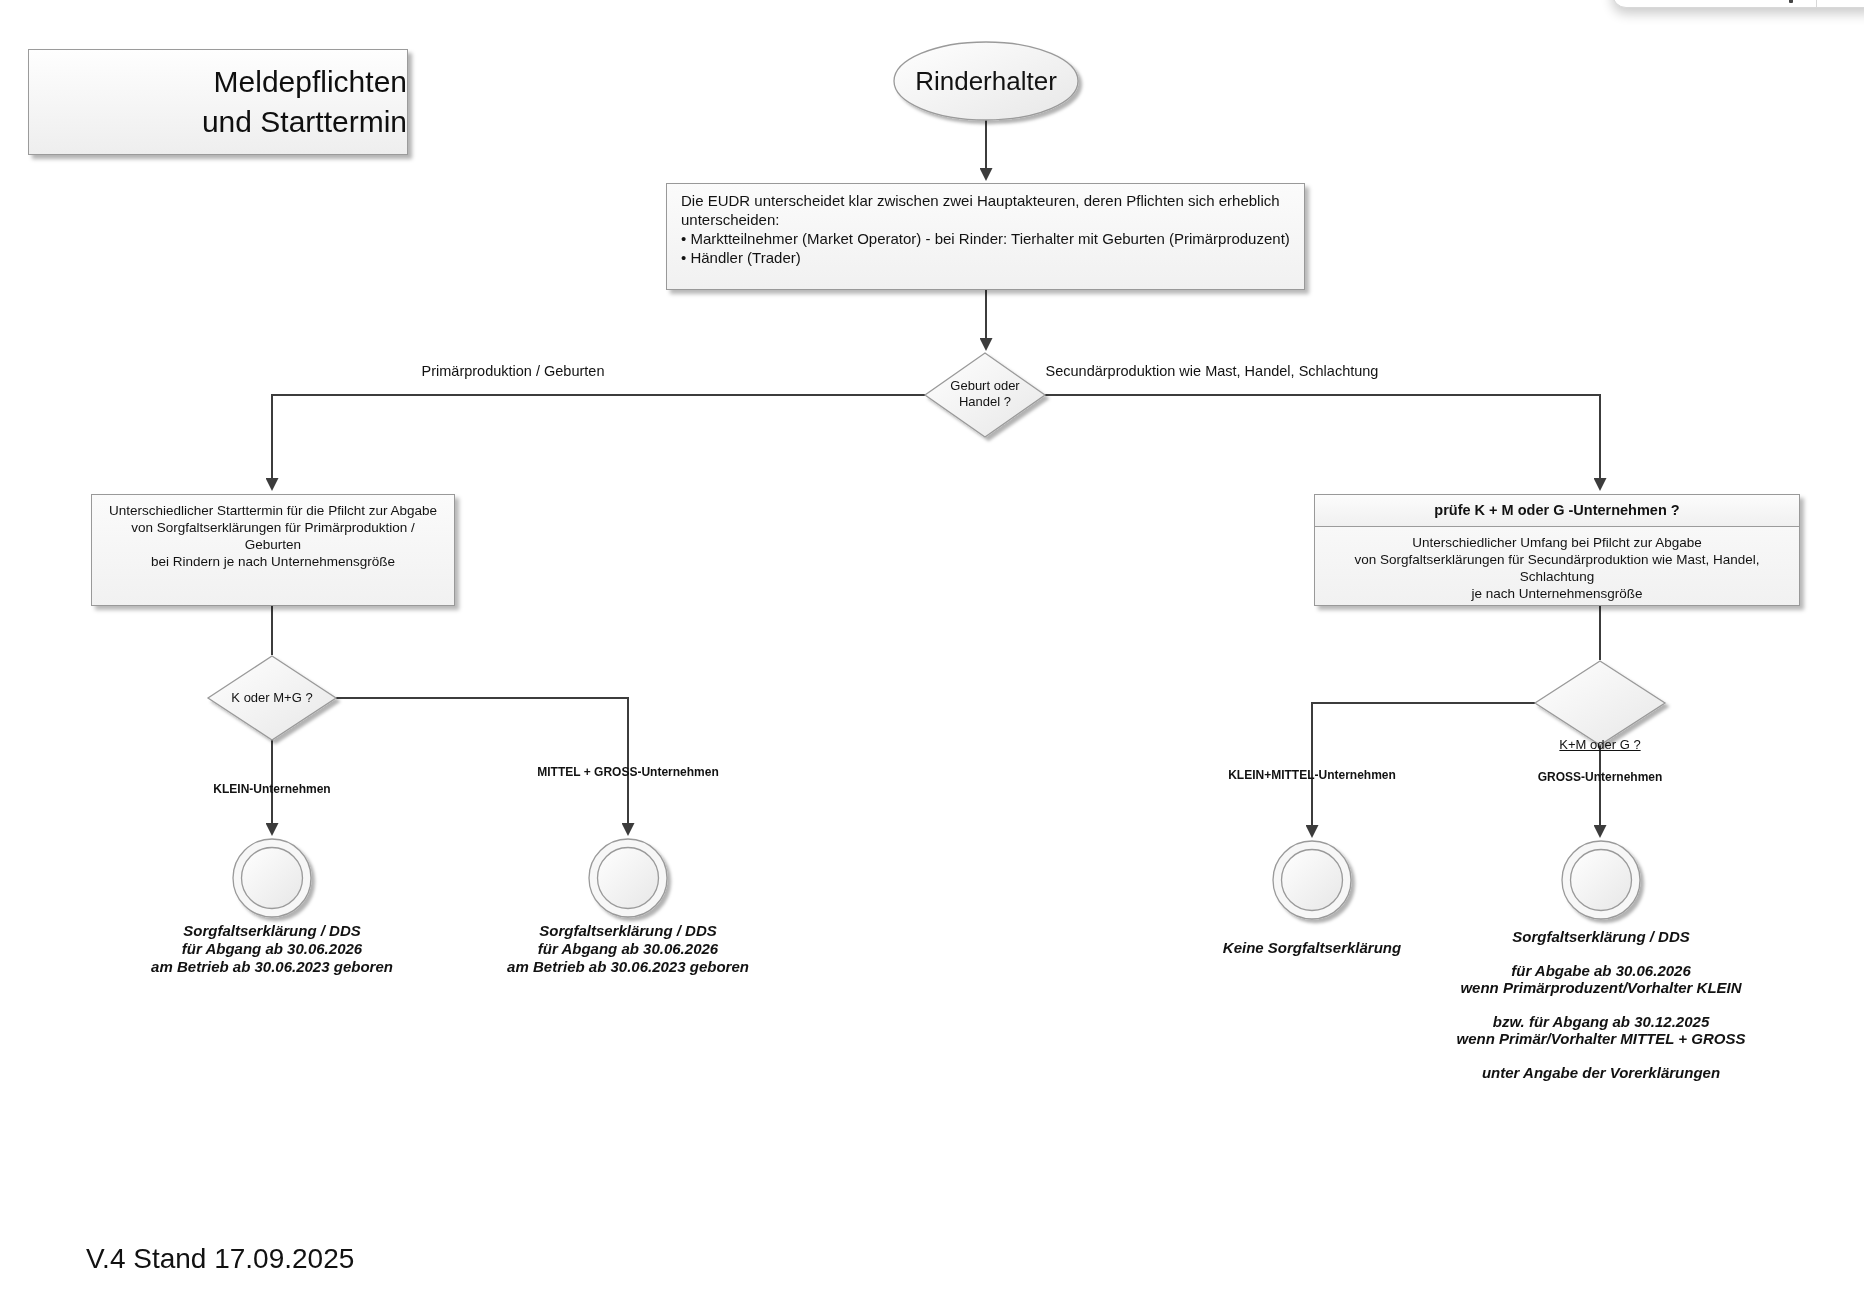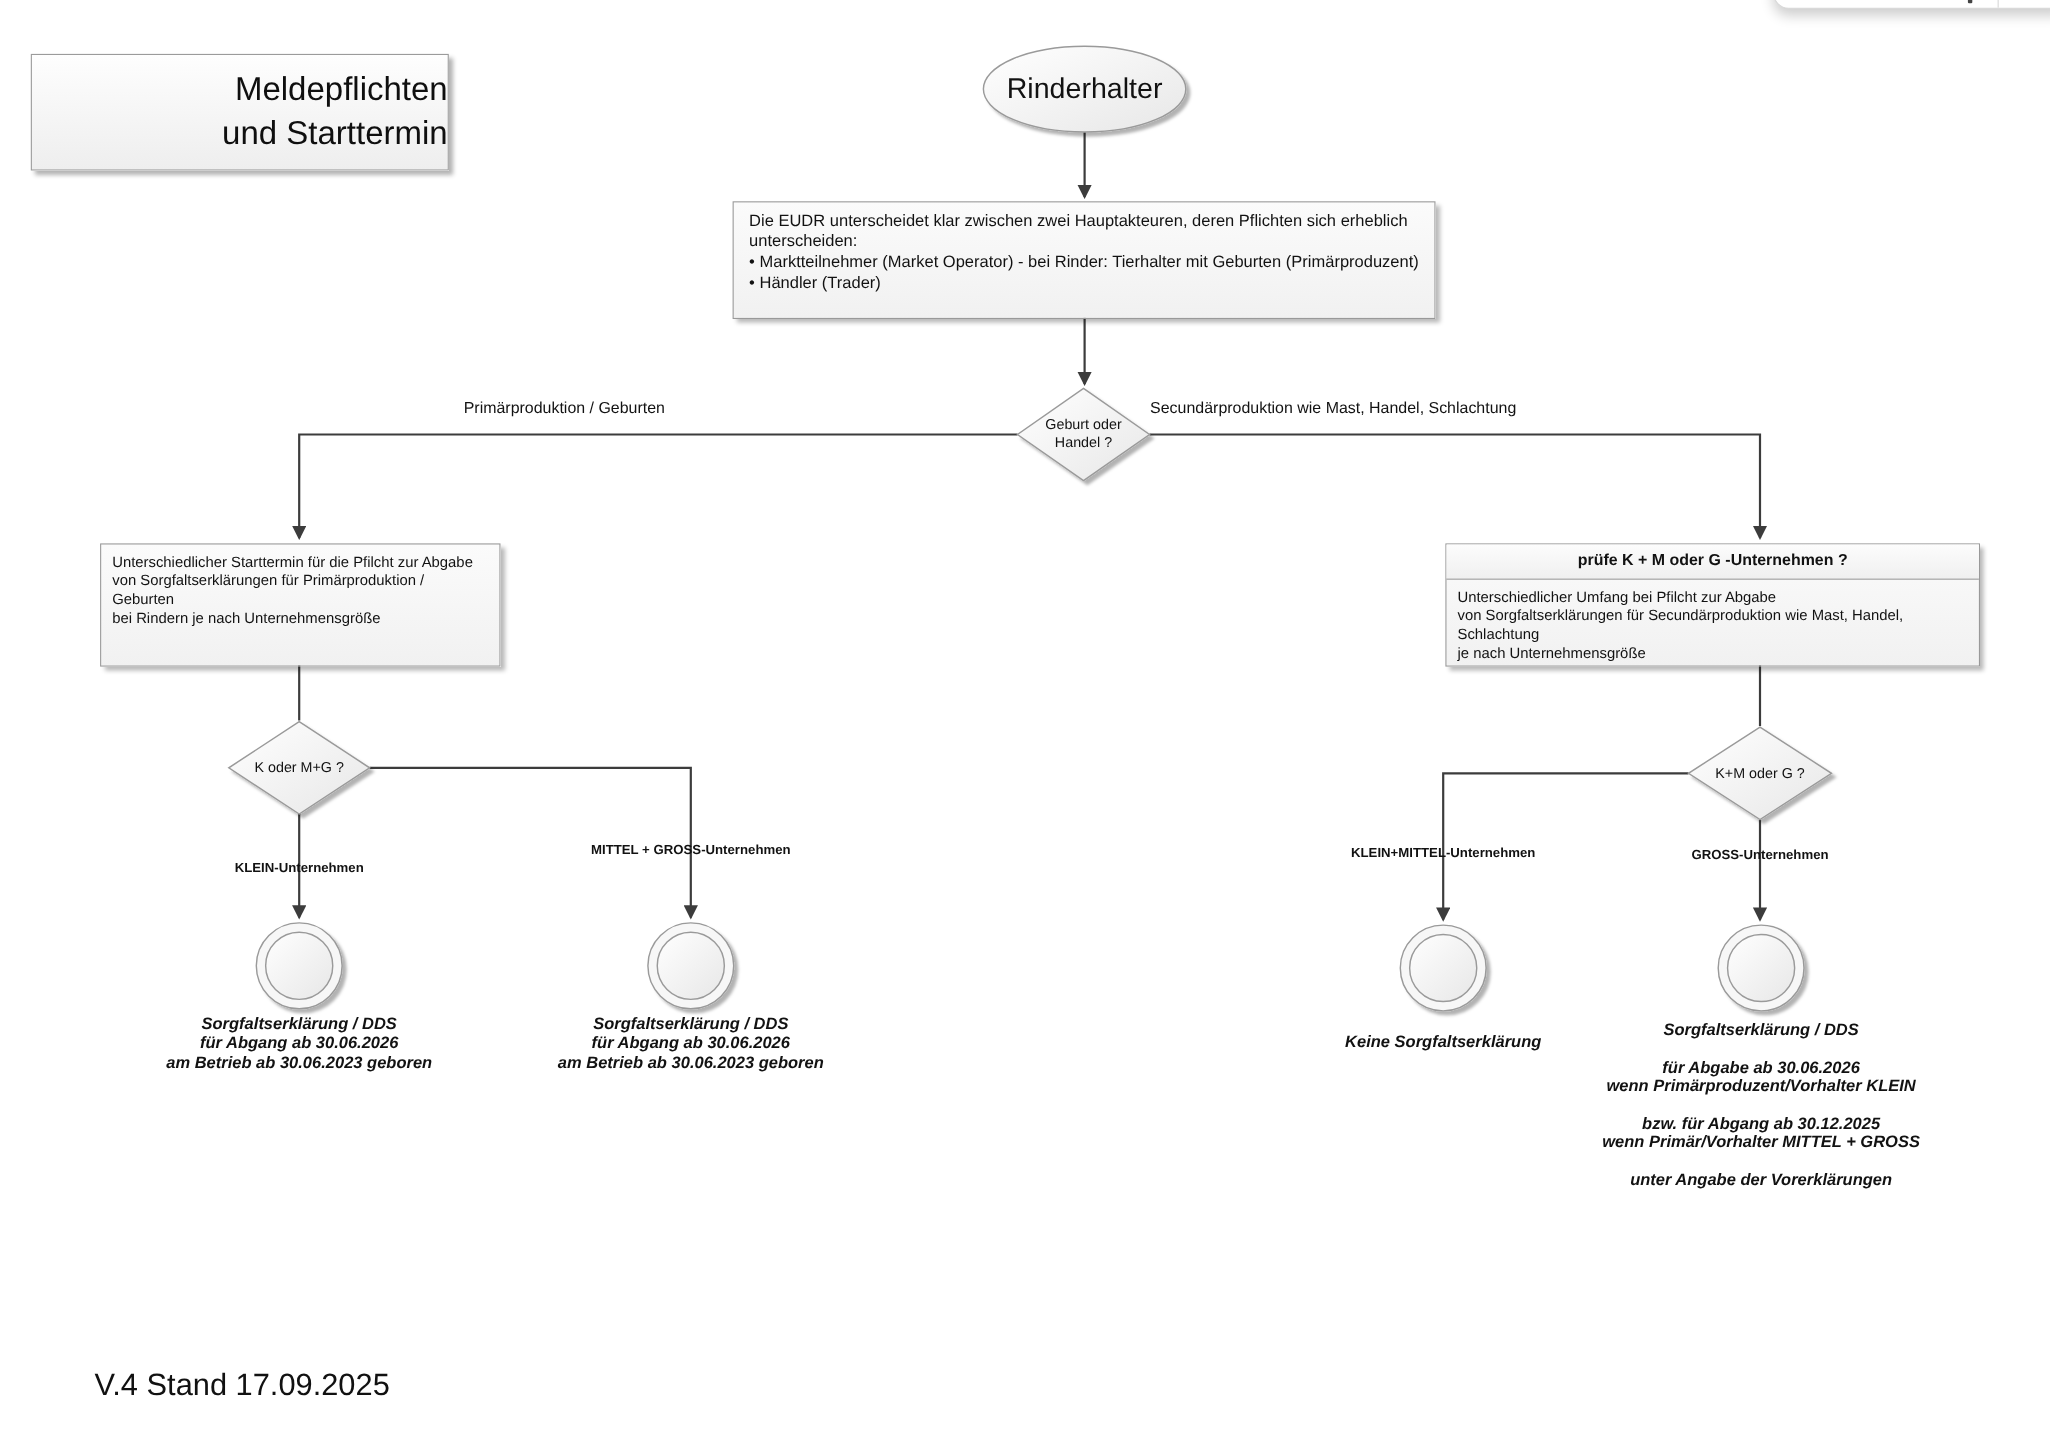--- a/index.html
+++ b/index.html
@@ -34,21 +34,21 @@
     border-bottom:1px solid #9b9b9b; font-weight:bold; text-align:center;
     background:linear-gradient(180deg,#fcfcfc 0%,#f0f0f0 100%);
   }
   .main-box { left:666px; top:183px; width:637px; height:105px; }
   .main-box .proc-header { height:30px; line-height:30px; font-size:16px; }
   .main-box .proc-body  { padding:7px 14px; font-size:15px; line-height:19px; }
   .side-box { width:362px; height:110px; }
   .box-left  { left:91px;  top:494px; }
   .box-right { left:1314px; top:494px; width:484px; }
   .side-box .proc-header { height:31px; line-height:31px; font-size:14.5px; }
-  .side-box .proc-body  { padding:7px 10px; font-size:13.5px; line-height:17px; }
+  .side-box .proc-body  { padding:7px 10px; font-size:13.5px; line-height:17px;text-align:center; }
 
   
   .node-label  { z-index:3; font-size:13px; line-height:16px; white-space:nowrap; }
   .edge-label  { z-index:3; font-size:14.5px; white-space:nowrap; }
   .branch-label{ z-index:3; font-size:12px; font-weight:bold; white-space:nowrap; }
   .result-text { z-index:3; font-size:15px; font-weight:bold; line-height:18px;
                  text-align:center; transform:translateX(-50%); white-space:nowrap; }
   .result-text .rline { min-height:17px;font-style:italic; }
   .result-gross .rline { min-height:17px; line-height:17px; }
 
@@ -161,21 +161,21 @@
   <div class="abs proc-box side-box box-right">
     <div class="proc-header">prüfe K + M oder G -Unternehmen ?</div>
     <div class="proc-body">
       <div>Unterschiedlicher Umfang bei Pfilcht zur Abgabe</div>
       <div>von Sorgfaltserklärungen für Secundärproduktion wie Mast, Handel, Schlachtung</div>
       <div>je nach Unternehmensgröße</div>
     </div>
   </div>
 
   <div class="abs ctr node-label" style="left:272px; top:698px;">K oder M+G ?</div>
-  <div class="abs ctr node-label" style="left:1600px; top:703px;">K+M oder G ?</div>
+  <div class="abs ctr node-label" style="left:1600px; top:745px;text-decoration:underline;">K+M oder G ?</div>
 
   <div class="abs ctr branch-label" style="left:272px; top:789px;">KLEIN-Unternehmen</div>
   <div class="abs ctr branch-label" style="left:628px; top:772px;">MITTEL + GROSS-Unternehmen</div>
   <div class="abs ctr branch-label" style="left:1312px; top:775px;">KLEIN+MITTEL-Unternehmen</div>
   <div class="abs ctr branch-label" style="left:1600px; top:777px;">GROSS-Unternehmen</div>
 
   <div class="abs result-text" style="left:272px; top:922px;">
     <div class="rline">Sorgfaltserklärung / DDS</div>
     <div class="rline">für Abgang ab 30.06.2026</div>
     <div class="rline">am Betrieb ab 30.06.2023 geboren</div>

